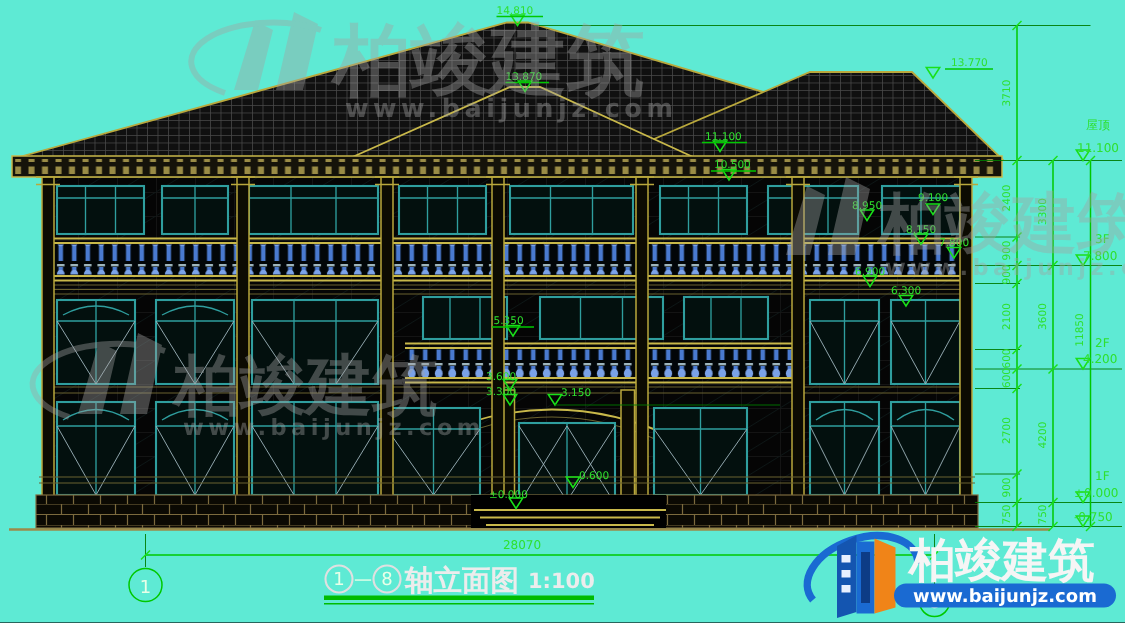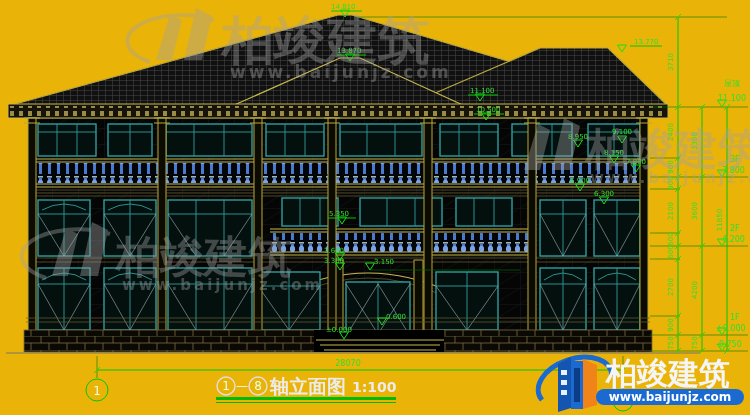--- a/index.html
+++ b/index.html
@@ -1,16 +1,16 @@
 <!DOCTYPE html>
 <html><head>
 <meta charset="utf-8">
 <style>
   html,body{margin:0;padding:0;background:#000;}
-  #stage{position:relative;width:750px;height:415px;background:#eab308;overflow:hidden;
+  #stage{position:relative;width:750px;height:415px;background:#5eead4;overflow:hidden;
          font-family:"DejaVu Sans",sans-serif;}
   svg text{font-family:"DejaVu Sans",sans-serif;}
   .yl   {stroke:#b9a83c;fill:none;stroke-width:1;}
   .ylf  {stroke:#c8b84a;fill:none;stroke-width:1.2;}
   .yth  {stroke:#6b6330;fill:none;stroke-width:.7;}
   .grn  {stroke:#00c800;fill:none;stroke-width:1;}
   .grnthin{stroke:#007a00;fill:none;stroke-width:.6;}
   .gsym {stroke:#19e019;fill:none;stroke-width:1;}
   .gtxt {fill:#2ee02e;font-size:7px;}
   .gtxt8{fill:#2ee02e;font-size:8px;}

